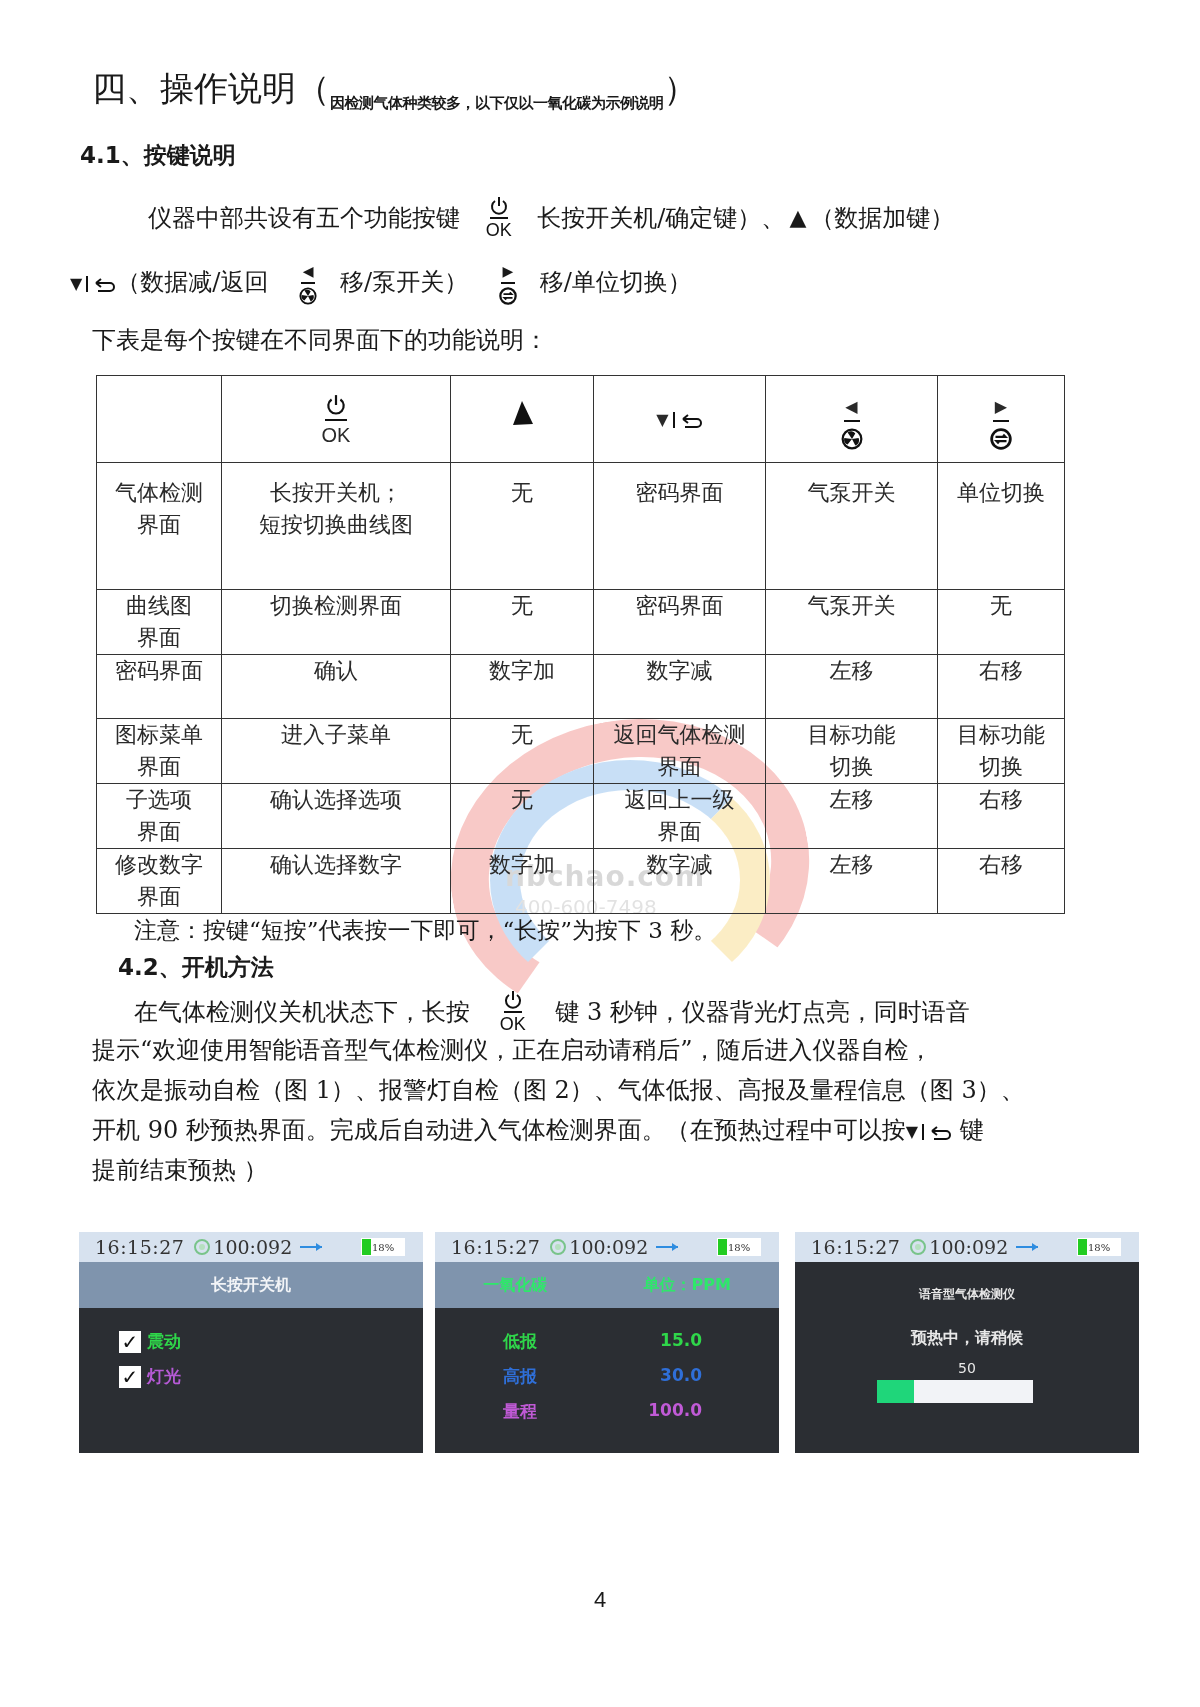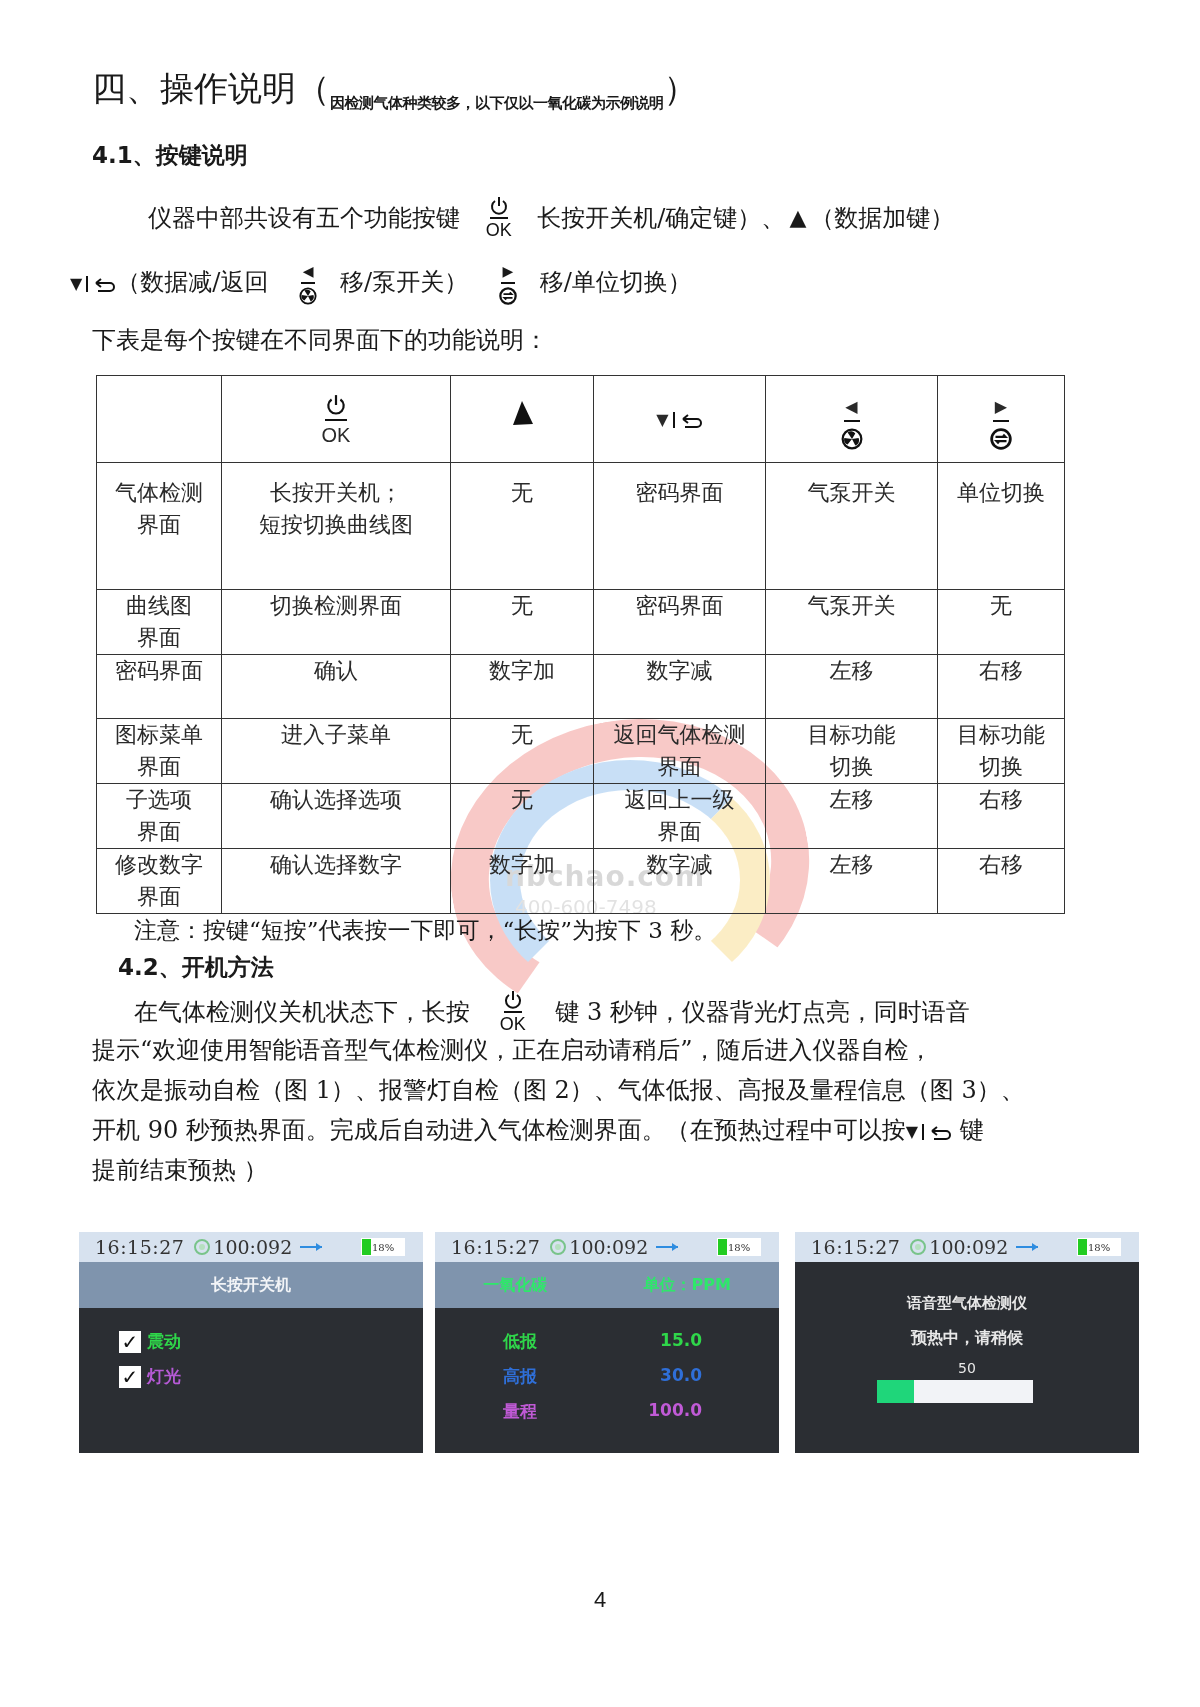--- a/index.html
+++ b/index.html
@@ -85,21 +85,21 @@
 
   .chk { position: absolute; left: 40px; display: flex; align-items: center; }
   .chk .box { width: 22px; height: 22px; background: #fff; display: flex; align-items: center; justify-content: center; color: #111; font-size: 20px; font-weight: bold; line-height: 22px; }
   .chk .lbl { margin-left: 6px; font-size: 17px; font-weight: bold; }
 
   .info-row { position: absolute; left: 0; width: 100%; display: flex; font-size: 17px; font-weight: bold; }
   .info-row .k { position: absolute; left: 68px; }
   .info-row .v { position: absolute; right: 77px; }
 
   .warm { position: absolute; left: 0; top: 30px; width: 100%; height: 213px; background: #2b2e33; }
-  .warm .t1 { position: absolute; top: 32px; width: 100%; text-align: center; color: #e8e8e8; font-size: 15px; font-weight: bold; font-family: "DejaVu Serif", serif; }
+  .warm .t1 { position: absolute; top: 24px; width: 100%; text-align: center; color: #e8e8e8; font-size: 12px; font-weight: bold; font-family: "DejaVu Serif", serif; }
   .warm .t2 { position: absolute; top: 66px; width: 100%; text-align: center; color: #e8e8e8; font-size: 16px; font-weight: bold; font-family: "DejaVu Serif", serif; }
   .warm .num { position: absolute; top: 98px; width: 100%; text-align: center; color: #e8e8e8; font-size: 14px; }
   .warm .bar { position: absolute; left: 82px; top: 118px; width: 156px; height: 23px; background: #f2f3f7; }
   .warm .bar .fill { height: 100%; background: #1fd67a; }
 
   .page-num { position: absolute; top: 1587px; left: 0; width: 1200px; text-align: center; font-family: "Liberation Sans", sans-serif; font-size: 22px; }
 </style>
 </head>
 <body>
 
@@ -107,21 +107,21 @@
   <div class="wm-arc1"></div>
   <div class="wm-arc2"></div>
   <div class="wm-text">nbchao.com</div>
   <div class="wm-num">400-600-7498</div>
 </div>
 
 <h1 class="title">
   <span>四、操作说明</span><span class="paren">（</span><span class="sub">因检测气体种类较多，以下仅以一氧化碳为示例说明</span><span class="paren">）</span>
 </h1>
 
-<h2 class="sec" style="left:92px; top:140px;">4.1、按键说明</h2>
+<h2 class="sec" style="left:80px; top:140px;">4.1、按键说明</h2>
 
 <div class="para" style="left:148px; top:198px;">
   <span>仪器中部共设有五个功能按键</span>
   <span class="key-ok">
     <svg class="pwr" viewBox="0 0 20 20">
         <path d="M6 5 A7 7 0 1 0 14 5" fill="none" stroke="#111" stroke-width="2"></path>
         <line x1="10" y1="1" x2="10" y2="10" stroke="#111" stroke-width="2"></line>
       </svg>
     <span class="bar"></span>
     <span class="ok">OK</span>

